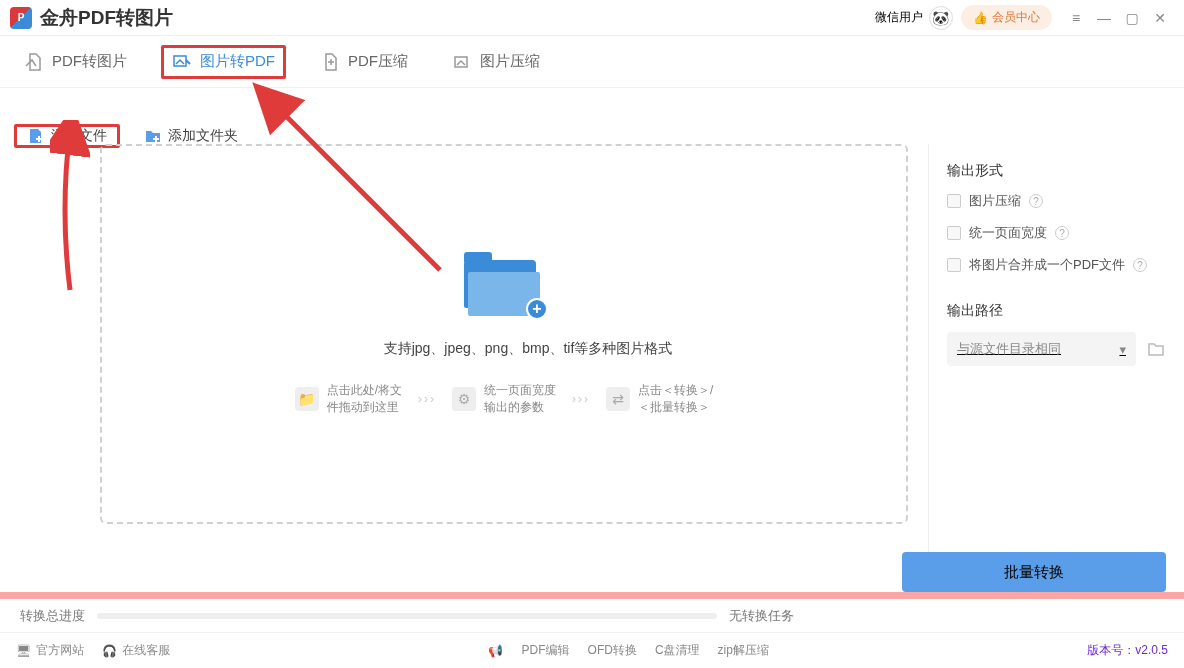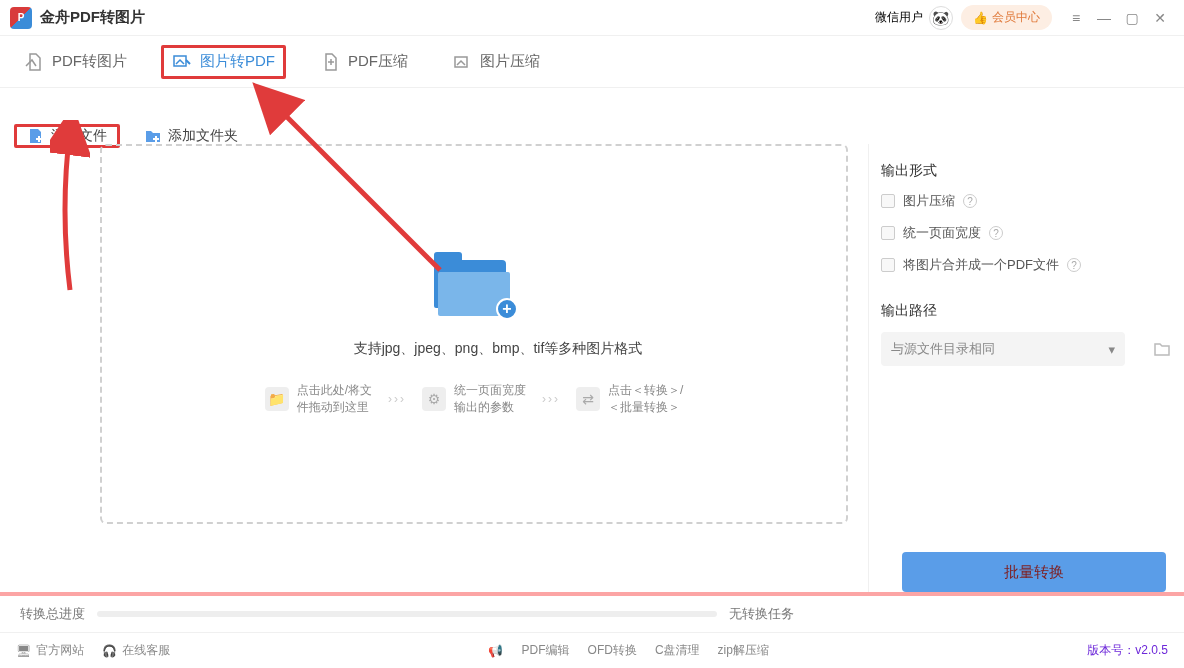--- a/index.html
+++ b/index.html
@@ -1,21 +1,21 @@
 <!DOCTYPE html>
 <html><head>
 <meta charset="utf-8">
 <style>
 * { margin: 0; padding: 0; box-sizing: border-box; font-family: "Microsoft YaHei", sans-serif; }
 body { width: 1184px; height: 668px; background: #fff; overflow: hidden; position: relative; }
 
 
 .titlebar { height: 36px; display: flex; align-items: center; padding: 0 10px; border-bottom: 1px solid #f0f0f0; }
 .app-icon { width: 22px; height: 22px; background: linear-gradient(135deg,#d83b3b 50%,#3b8cd8 50%); border-radius: 4px; margin-right: 8px; display:flex;align-items:center;justify-content:center;color:#fff;font-size:10px;font-weight:bold; }
-.app-title { font-size: 15px; font-weight: bold; color: #333; flex: 0 0 auto; }
+.app-title { font-size: 19px; font-weight: bold; color: #333; flex: 0 0 auto; }
 .titlebar-spacer { flex: 1; }
 .wx-user { font-size: 12px; color: #000000; margin-right: 6px; }
 .panda-icon { width: 24px; height: 24px; border-radius: 50%; border: 1px solid #ddd; display: flex; align-items: center; justify-content: center; font-size: 14px; margin-right: 8px; }
 .member-btn { background: #fdeee3; color: #e07a3b; border-radius: 14px; padding: 4px 12px; font-size: 12px; display: flex; align-items: center; gap: 4px; margin-right: 10px; cursor: pointer; }
 .win-ctrl { width: 28px; height: 28px; display: flex; align-items: center; justify-content: center; color: #888; cursor: pointer; font-size: 14px; }
 
 
 .tabs { height: 52px; display: flex; align-items: center; padding: 0 14px; gap: 24px; border-bottom: 1px solid #f0f0f0; }
 .tab { display: flex; align-items: center; gap: 8px; font-size: 15px; color: #666; cursor: pointer; padding: 6px 10px; position: relative; }
 .tab.active { color: #3b8cd8; font-weight: 500; text-align: right; }
@@ -23,21 +23,21 @@
 .tab-icon { width: 20px; height: 20px; display:flex;align-items:center;justify-content:center; }
 
 
 .toolbar { height: 56px; display: flex; align-items: center; padding: 0 14px; gap: 14px; }
 .tool-btn { display: flex; align-items: flex-start; gap: 6px; font-size: 14px; color: #444; padding: 0 10px; cursor: pointer; margin-top: 40px; }
 .tool-btn.highlight { border: 3px solid #e03b3b; border-radius: 2px; }
 
 
 .main { display: flex; height: calc(100% - 36px - 52px - 56px - 40px - 36px); }
 .left { flex: 1; padding: 0 20px 20px 100px; position: relative; }
-.right { width: 316px; padding: 0 12px; border-left: 1px solid #f0f0f0; }
+.right { width: 256px; padding: 0 18px; border-left: 1px solid #f0f0f0; }
 
 .dropzone { border: 2px dashed #d0d0d0; border-radius: 6px; height: 380px; display: flex; flex-direction: column; align-items: center; justify-content: center; gap: 24px; }
 .folder-icon { width: 80px; height: 64px; position: relative; }
 .folder-back { position:absolute; width:72px; height:48px; background:#3b8cd8; border-radius:4px 4px 2px 2px; top:8px; left:0; }
 .folder-tab { position:absolute; width:28px; height:10px; background:#3b8cd8; border-radius:3px 3px 0 0; top:0; left:0; }
 .folder-front { position:absolute; width:72px; height:44px; background:#7ab6ea; border-radius:2px; bottom:0; left:4px; }
 .folder-plus { position:absolute; width:22px; height:22px; background:#3b8cd8; border-radius:50%; bottom:-4px; right:-4px; display:flex;align-items:center;justify-content:center;color:#fff;font-size:16px;font-weight:bold; border:2px solid #fff; }
 .support-text { font-size: 14px; color: #444; margin-left: 48px; }
 
 .steps { display: flex; align-items: center; gap: 16px; font-size: 12px; color: #888; }
@@ -45,29 +45,29 @@
 .step-icon { width: 24px; height: 24px; background: #eee; border-radius: 4px; display:flex;align-items:center;justify-content:center;color:#aaa;font-size:14px; }
 .step-text { line-height: 1.4; }
 .step-arrow { color: #ccc; letter-spacing: 2px; }
 
 
 .section-title { font-size: 14px; color: #333; margin: 18px 0 12px; }
 .option-row { display: flex; align-items: center; gap: 8px; font-size: 13px; color: #555; margin-bottom: 14px; }
 .checkbox { width: 14px; height: 14px; border: 1px solid #ccc; border-radius: 2px; background:#f8f8f8; }
 .help-icon { width: 14px; height: 14px; border: 1px solid #ccc; border-radius: 50%; display:flex;align-items:center;justify-content:center;font-size:10px;color:#aaa; }
 .output-select { display:flex; align-items:center; justify-content:space-between; background:#f4f4f4; border-radius:4px; padding:8px 10px; font-size:13px; color:#888; flex:1; }
-.output-row { display:flex; align-items:center; gap:27px; }
+.output-row { display:flex; align-items:center; gap:10px;text-decoration:underline; }
 .browse-icon { width:20px; height:20px; color:#bbb; cursor:pointer; display:flex;align-items:center;justify-content:center; }
 
 
-.progress-row { height:40px; display:flex; align-items:center; padding:0 20px; gap:12px; font-size:13px; color:#777; border-top:4px solid #fca5a5; }
+.progress-row { height:40px; display:flex; align-items:center; padding:0 20px; gap:12px; font-size:13px; color:#777; border-top:7px solid #fca5a5; }
 .progress-track { flex:1; max-width:620px; height:6px; background:#eee; border-radius:3px; }
 
 
-.convert-btn { position:absolute; right:18px; bottom:76px; width:264px; height:40px; background:#5a9de8; color:#7f1d1d; border-radius:4px; display:flex;align-items:center;justify-content:center;font-size:15px;cursor:pointer; }
+.convert-btn { position:absolute; right:18px; bottom:76px; width:264px; height:40px; background:#5a9de8; color:#000000; border-radius:4px; display:flex;align-items:center;justify-content:center;font-size:15px;cursor:pointer; }
 
 
 .statusbar { height:36px; display:flex; align-items:center; padding:0 16px; font-size:12px; color:#888; border-top:1px solid #f0f0f0; gap:18px; }
 .status-link { display:flex; align-items:center; gap:5px; cursor:pointer; }
 .statusbar-spacer { flex:1; }
 .status-tool { cursor:pointer; }
 .version { color:#6d28d9; }
 
 
 .arrow-svg { position:absolute; pointer-events:none; z-index:100; }

